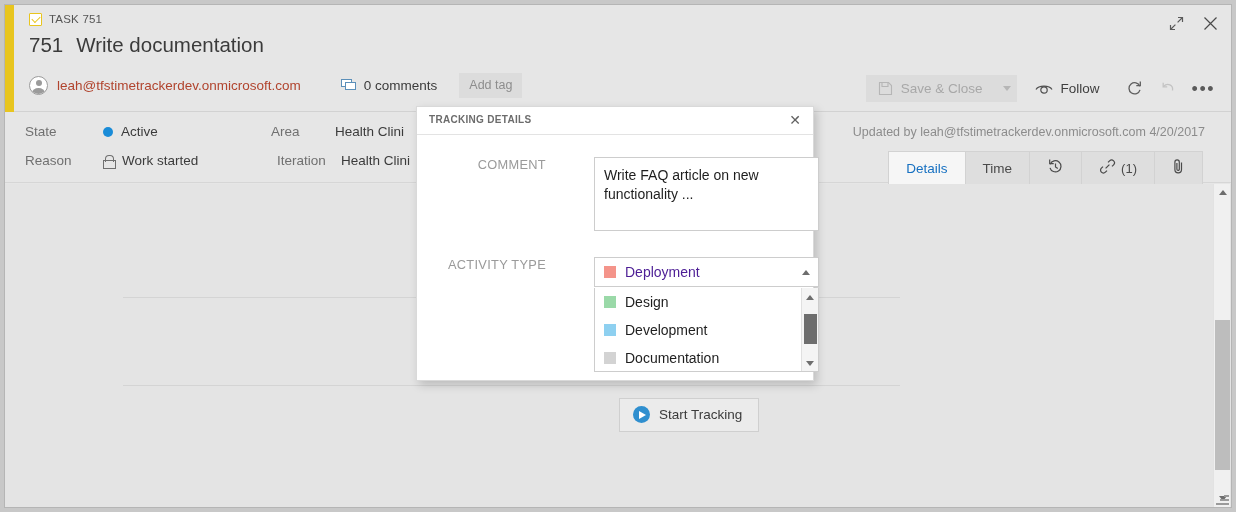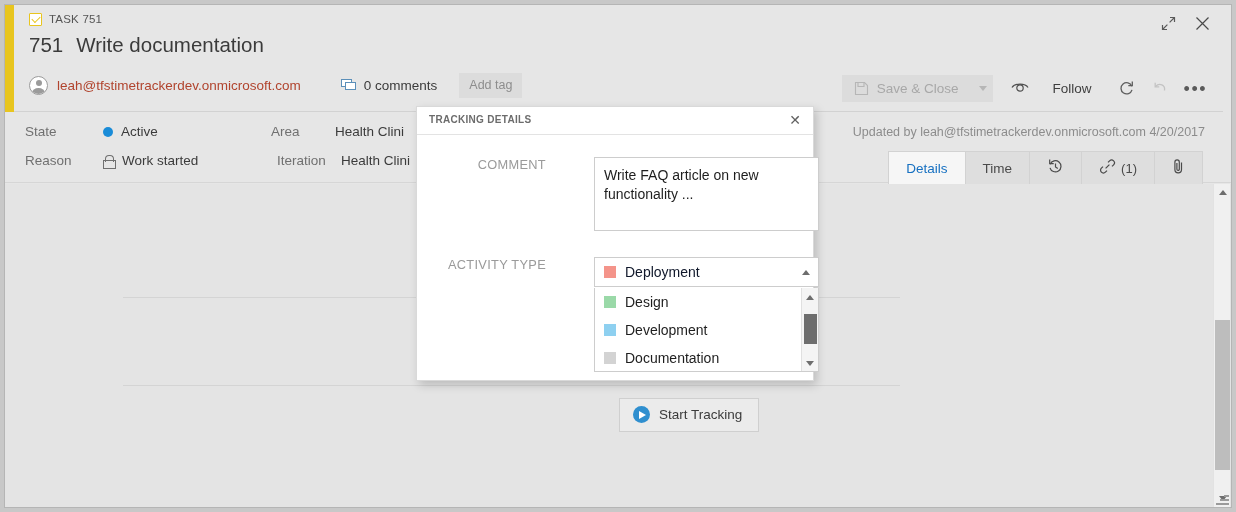--- a/index.html
+++ b/index.html
@@ -37,21 +37,21 @@
     left: 0; top: 0;
     width: 9px;
     height: 107px;
     background: #e8c51f;
   }
 
   
   .header {
     position: absolute;
     left: 9px; top: 0;
-    right: 8px;
+    right: 0;
     height: 107px;
     background: #e6e6e6;
     border-bottom: 1px solid #d2d2d2;
     padding-left: 48px;
   }
 
   .wi-type-row {
     position: absolute;
     left: 15px; top: 7px;
     display: flex;
@@ -196,21 +196,21 @@
     white-space: nowrap;
   }
   .save-close .caret {
     margin-left: 12px;
     border-left: 4.5px solid transparent;
     border-right: 4.5px solid transparent;
     border-top: 5px solid #b6b6b6;
     display: inline-block;
   }
   .follow-btn {
-    display: flex; align-items: flex-start; gap: 24px;
+    display: flex; align-items: flex-end; gap: 8px;
     font-size: 13.5px;
     color: #3f3f3f;
     margin-right: 24px;
     white-space: nowrap;
   }
   .hact {
     width: 22px; height: 22px;
     display: flex; align-items: center; justify-content: center;
     margin-right: 12px;
     color: #5e5e5e;
@@ -461,21 +461,21 @@
 
   .row-activity { left: 10px; top: 150px; }
   .select-wrap { position: relative; width: 225px; }
   .select-box {
     width: 225px; height: 30px;
     border: 1px solid #cdcdcd;
     background: #fff;
     display: flex; align-items: center;
     padding: 0 9px;
     font-size: 14px;
-    color: #0f172a;
+    color: #4c1d95;
     position: relative;
   }
   .swatch {
     width: 12px; height: 12px;
     margin-right: 9px;
     flex: none;
     display: inline-block;
   }
   .select-caret {
     position: absolute;

